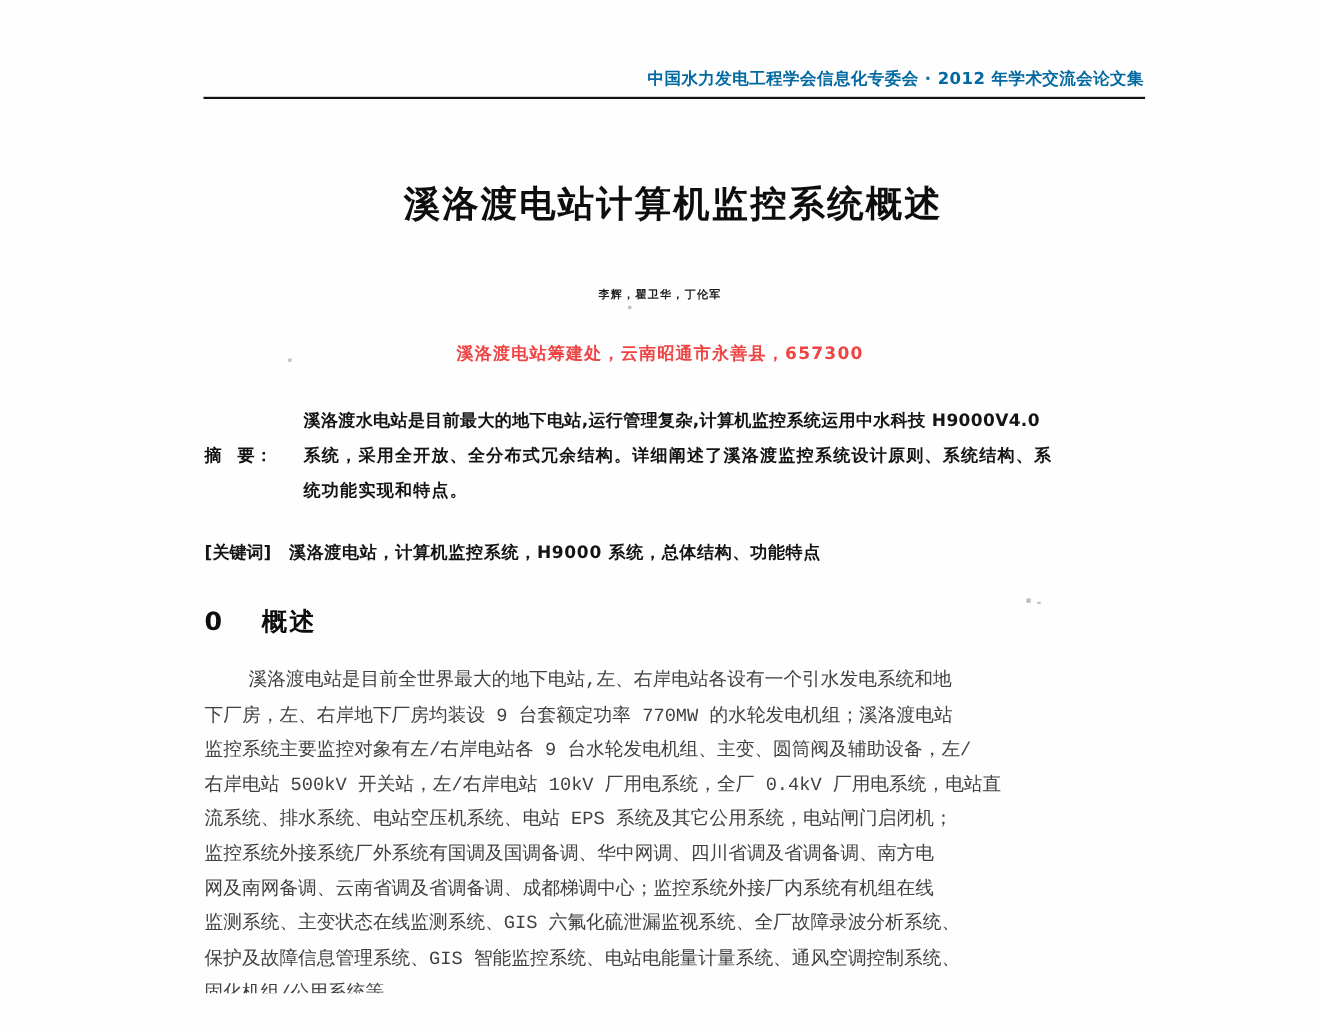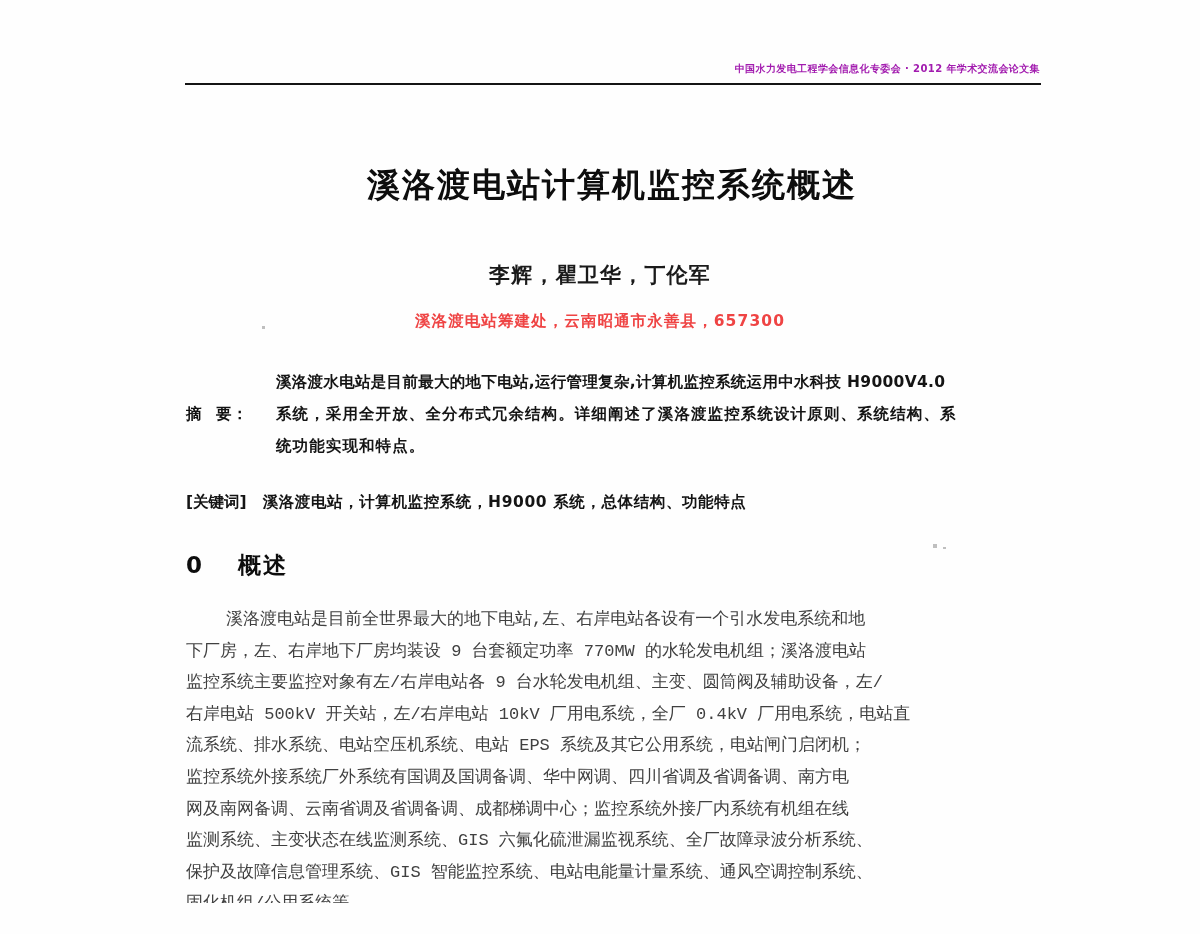--- a/index.html
+++ b/index.html
@@ -27,24 +27,24 @@
   
   .header-area {
     position: absolute;
     left: 0;
     top: 62px;
     width: 1200px;
   }
   .header-text {
     text-align: right;
     padding-right: 160px;
-    font-size: 10px;
+    font-size: 15px;
     font-weight: bold;
     letter-spacing: 0.4px;
-    color: #a21caf;
+    color: #0369a1;
     font-family: "DejaVu Sans", "Liberation Sans", sans-serif;
   }
   .header-rule {
     margin: 7px 0 0 185px;
     width: 856px;
     height: 2px;
     background: #141414;
   }
 
   
@@ -60,21 +60,21 @@
     color: #0d0d0d;
     font-family: "DejaVu Serif", "Liberation Serif", serif;
   }
 
   .authors {
     position: absolute;
     left: 0;
     top: 261px;
     width: 1200px;
     text-align: center;
-    font-size: 21px;
+    font-size: 10px;
     font-weight: bold;
     letter-spacing: 1.2px;
     color: #1a1a1a;
   }
 
   .affiliation {
     position: absolute;
     left: 0;
     top: 311px;
     width: 1200px;

